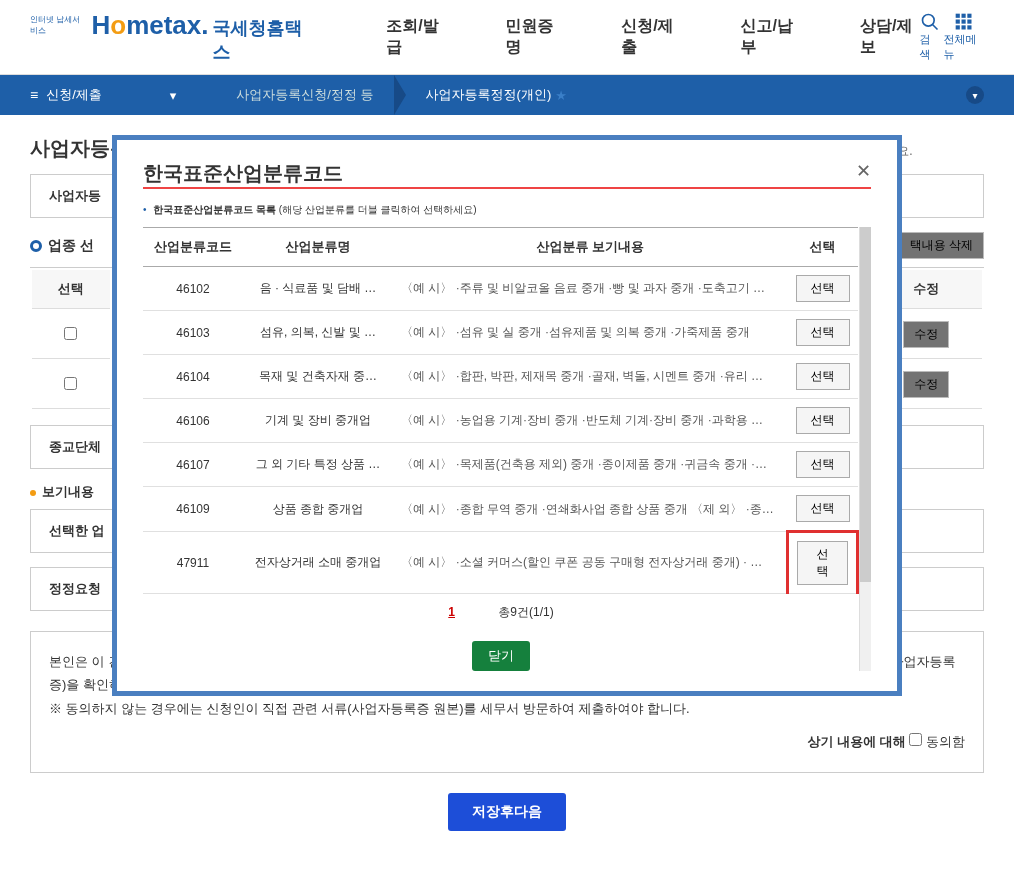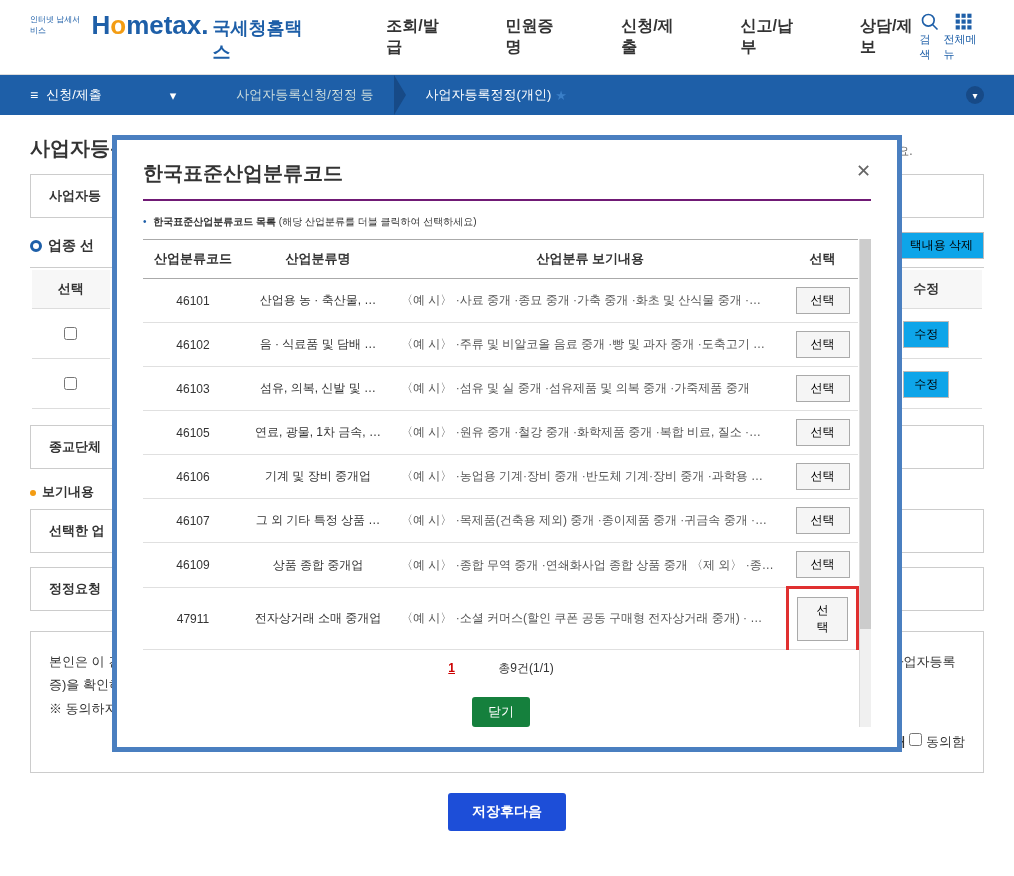--- a/index.html
+++ b/index.html
@@ -29,36 +29,36 @@
 .page-content { padding: 20px 30px; }
 .page-title-row { display: flex; align-items: baseline; gap: 12px; margin-bottom: 12px; }
 .page-title { font-size: 20px; font-weight: bold; }
 .page-desc { font-size: 12px; color: #666; }
 
 .section-box { border: 1px solid #ccc; padding: 12px 18px; margin-bottom: 14px; font-weight: bold; }
 .section-header { display: flex; align-items: center; gap: 6px; margin-bottom: 8px; }
 .bullet-blue { width: 12px; height: 12px; border-radius: 50%; border: 3px solid #1e5fa8; }
 .bullet-orange::before { content: ""; display: inline-block; width: 6px; height: 6px; background: #f39c12; border-radius: 50%; margin-right: 6px; vertical-align: middle; }
 .section-buttons { margin-left: auto; display: flex; gap: 6px; }
-.btn-gray { background: #0ea5e9; border: 1px solid #bbb; padding: 4px 10px; font-size: 12px; cursor: pointer; }
+.btn-gray { background: #737373; border: 1px solid #bbb; padding: 4px 10px; font-size: 12px; cursor: pointer; }
 
 .bg-table { width: 100%; border-top: 1px solid #ccc; }
 .bg-table th, .bg-table td { border-bottom: 1px solid #ddd; padding: 10px; text-align: center; font-size: 13px; }
 .bg-table th { background: #f7f7f7; }
 .checkbox-cell input { cursor: pointer; }
 
 .agreement-box { border: 1px solid #ccc; padding: 18px; line-height: 1.8; font-size: 13px; margin: 20px 0; }
 .agree-row { text-align: right; margin-top: 10px; }
 .btn-primary { background: #1d4ed8; color: #fff; border: none; padding: 10px 24px; font-size: 14px; font-weight: bold; cursor: pointer; border-radius: 3px; }
 .center { text-align: center; margin-top: 20px; }
 
 
 .modal-overlay { position: fixed; inset: 0; display: flex; align-items: flex-start; justify-content: center; padding-top: 135px; }
 .modal { width: 790px; background: #fff; border: 5px solid #4a7fc0; padding: 20px 26px; position: relative; }
-.modal-title-row { display: flex; justify-content: space-between; border-bottom: 2px solid #701a75; padding-bottom: 12px; }
+.modal-title-row { display: flex; justify-content: space-between; border-bottom: 2px solid #ef4444; padding-bottom: 0; }
 .modal-title { font-size: 20px; font-weight: bold; }
 .modal-close { font-size: 18px; cursor: pointer; color: #666; }
 .modal-sub { margin: 14px 0 10px; font-size: 10px; }
 .modal-sub .bold { font-weight: bold; }
 .modal-bullet { color: #1e5fa8; margin-right: 4px; }
 .modal-content-wrap { display: flex; }
 .modal-table-wrap { flex: 1; }
 .modal-scrollbar { width: 12px; background: #f0f0f0; border-left: 1px solid #ddd; position: relative; }
 .modal-scrollbar-thumb { position: absolute; top: 0; left: 0; right: 0; height: 80%; background: #ccc; }
 .modal-table { width: 100%; border-collapse: collapse; }
@@ -209,41 +209,35 @@
           <thead>
             <tr>
               <th style="width:100px;">산업분류코드</th>
               <th style="width:150px;">산업분류명</th>
               <th>산업분류 보기내용</th>
               <th style="width:70px;">선택</th>
             </tr>
           </thead>
           <tbody id="modal-rows">
               <tr>
-                <td>46101</td>
-                <td class="name">산업용 농 · 축산물, …</td>
-                <td class="desc">〈예  시〉 ·사료 중개 ·종묘 중개 ·가축 중개 ·화초 및 산식물 중개 ·…</td>
-                <td><button class="btn-select">선택</button></td>
-              </tr>
-              <tr>
                 <td>46102</td>
                 <td class="name">음 · 식료품 및 담배 …</td>
                 <td class="desc">〈예  시〉 ·주류 및 비알코올 음료 중개 ·빵 및 과자 중개 ·도축고기 …</td>
                 <td><button class="btn-select">선택</button></td>
               </tr>
               <tr>
                 <td>46103</td>
                 <td class="name">섬유, 의복, 신발 및 …</td>
                 <td class="desc">〈예  시〉 ·섬유 및 실 중개 ·섬유제품 및 의복 중개 ·가죽제품 중개</td>
                 <td><button class="btn-select">선택</button></td>
               </tr>
               <tr>
-                <td>46105</td>
-                <td class="name">연료, 광물, 1차 금속, …</td>
-                <td class="desc">〈예  시〉 ·원유 중개 ·철강 중개 ·화학제품 중개 ·복합 비료, 질소 ·…</td>
+                <td>46104</td>
+                <td class="name">목재 및 건축자재 중…</td>
+                <td class="desc">〈예  시〉 ·합판, 박판, 제재목 중개 ·골재, 벽돌, 시멘트 중개 ·유리 …</td>
                 <td><button class="btn-select">선택</button></td>
               </tr>
               <tr>
                 <td>46106</td>
                 <td class="name">기계 및 장비 중개업</td>
                 <td class="desc">〈예  시〉 ·농업용 기계·장비 중개 ·반도체 기계·장비 중개 ·과학용 …</td>
                 <td><button class="btn-select">선택</button></td>
               </tr>
               <tr>
                 <td>46107</td>

